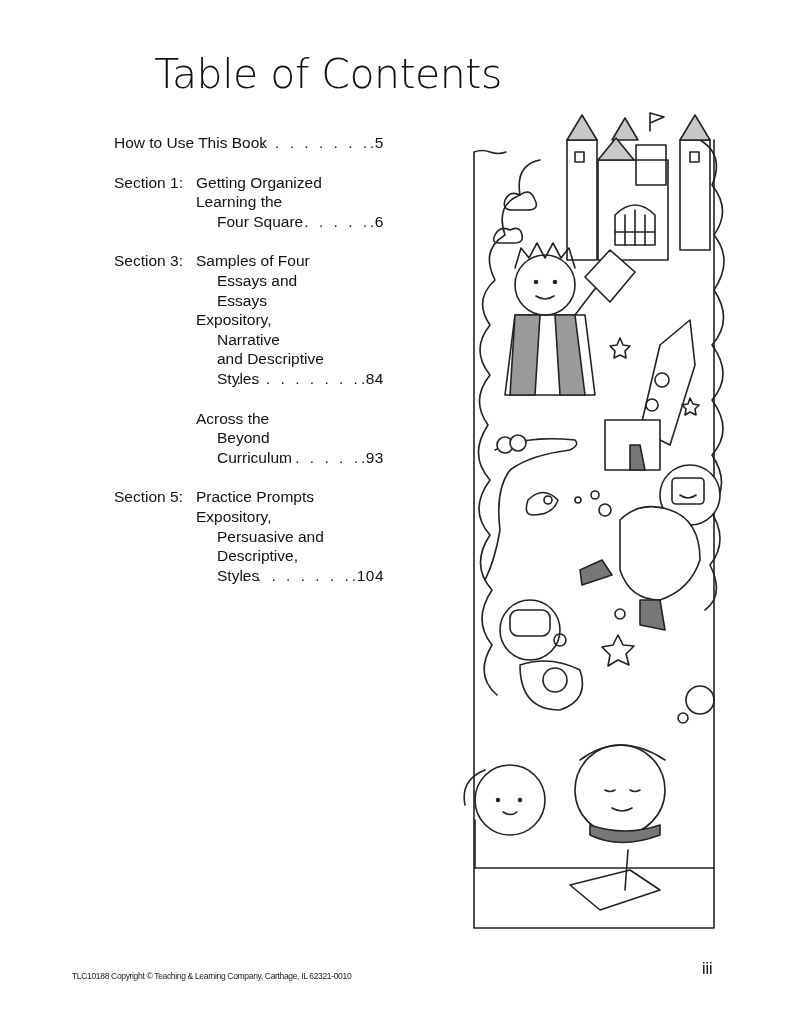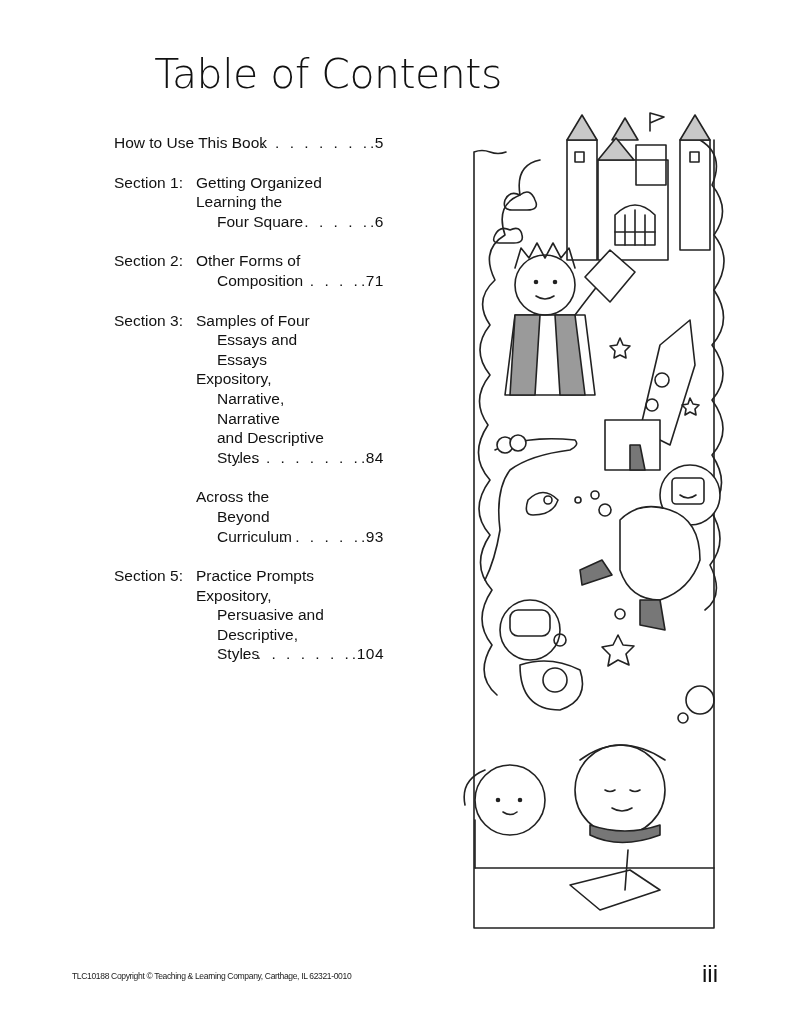--- a/index.html
+++ b/index.html
@@ -7,21 +7,21 @@
   .title { position: absolute; left: 0; width: 656px; top: 50px; text-align: center; font-family: "DejaVu Sans", sans-serif; font-weight: 300; font-size: 41px; letter-spacing: -0.5px; color: #111; }
   .toc { position: absolute; left: 114px; top: 133px; width: 270px; font-size: 15.5px; line-height: 19.6px; }
   .entry { position: relative; margin-bottom: 20px; }
   .row { position: relative; white-space: nowrap; height: 19.6px; }
   .lbl { position: absolute; left: 0; top: 0; }
   .l1 { position: absolute; left: 82px; top: 0; }
   .l2 { position: absolute; left: 103px; top: 0; }
   .pg { position: absolute; right: 0; top: 0; letter-spacing: 0.5px; }
   .dots { letter-spacing: 3px; }
   .footer { position: absolute; left: 72px; top: 970px; font-size: 9.5px; letter-spacing: -0.4px; transform: scaleX(0.9); transform-origin: left; color: #222; }
-  .pnum { position: absolute; left: 702px; top: 960px; font-size: 24px; font-family: "Liberation Sans Narrow", "Liberation Sans", sans-serif; }
+  .pnum { position: absolute; left: 702px; top: 960px; font-size: 16px; font-family: "Liberation Sans Narrow", "Liberation Sans", sans-serif; }
   .art { position: absolute; left: 460px; top: 108px; width: 280px; height: 830px; }
 </style>
 </head>
 <body>
 
 <div class="title">Table of Contents</div>
 
 <div class="toc">
 
   <div class="entry">
@@ -38,47 +38,34 @@
       </div>
     <div class="row">
         <span class="l1">Learning the</span>
       </div>
     <div class="row">
         <span class="l2">Four Square</span>
         <span class="pg"><span class="dots">. . . . .</span><span>.6</span></span>
       </div>
   </div>
 
-  <div class="entry">
-    <div class="row">
-        <span class="lbl">Section 2:</span>
-        <span class="l1">Other Forms of</span>
-      </div>
-    <div class="row">
-        <span class="l2">Composition</span>
-        <span class="pg"><span class="dots">. . . .</span><span>.71</span></span>
-      </div>
-  </div>
 
   <div class="entry">
     <div class="row">
         <span class="lbl">Section 3:</span>
         <span class="l1">Samples of Four</span>
       </div>
     <div class="row">
         <span class="l2">Essays and</span>
       </div>
     <div class="row">
         <span class="l2">Essays</span>
       </div>
     <div class="row">
         <span class="l1">Expository,</span>
-      </div>
-    <div class="row">
-        <span class="l2">Narrative,</span>
       </div>
     <div class="row">
         <span class="l2">Narrative</span>
       </div>
     <div class="row">
         <span class="l2">and Descriptive</span>
       </div>
     <div class="row">
         <span class="l2">Styles</span>
         <span class="pg"><span class="dots">. . . . . . . . .</span><span>.84</span></span>

